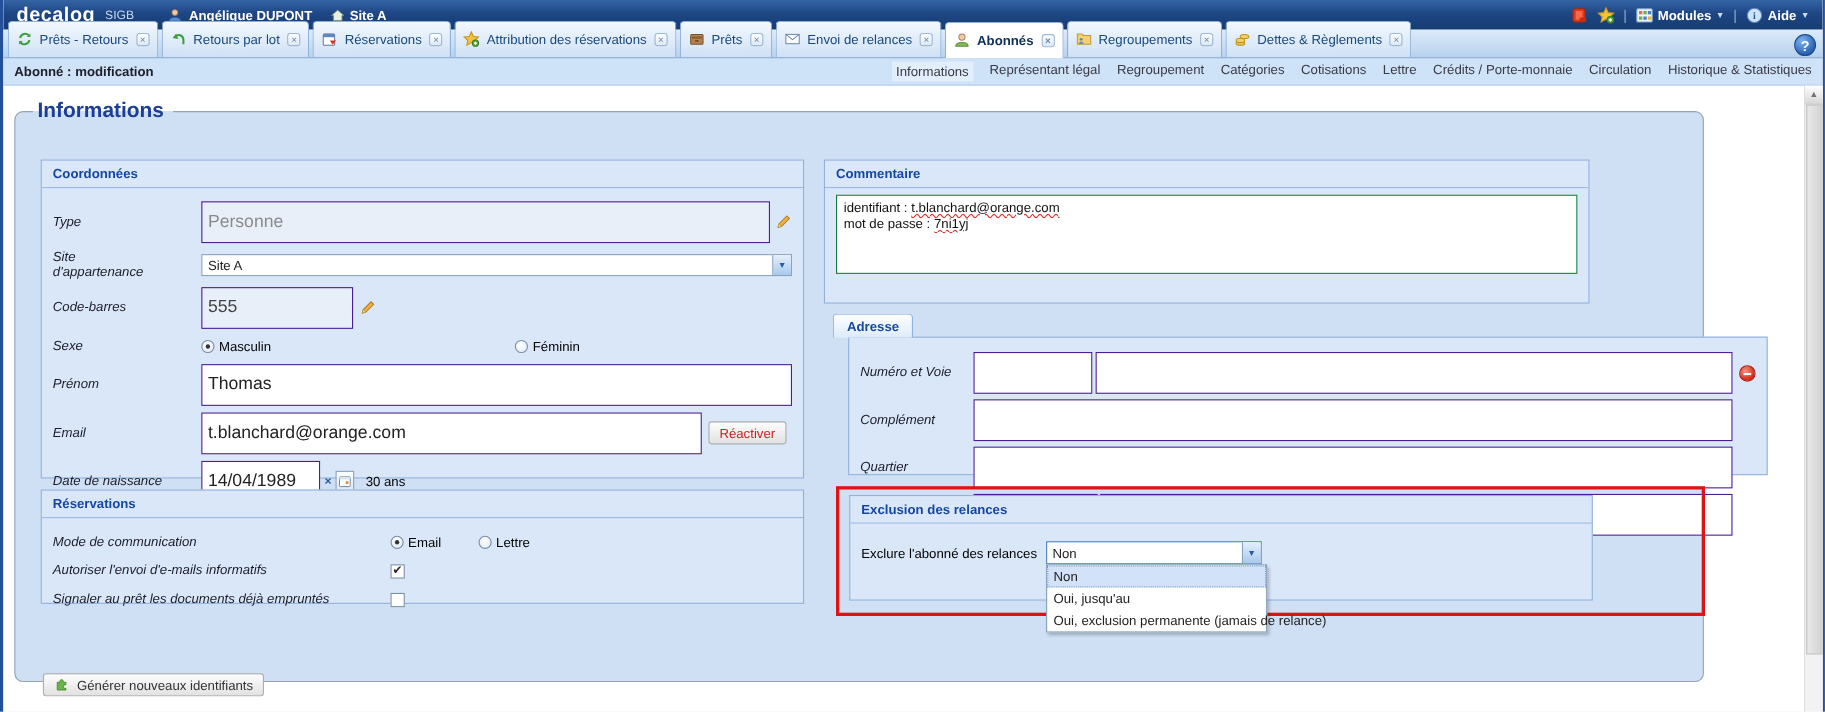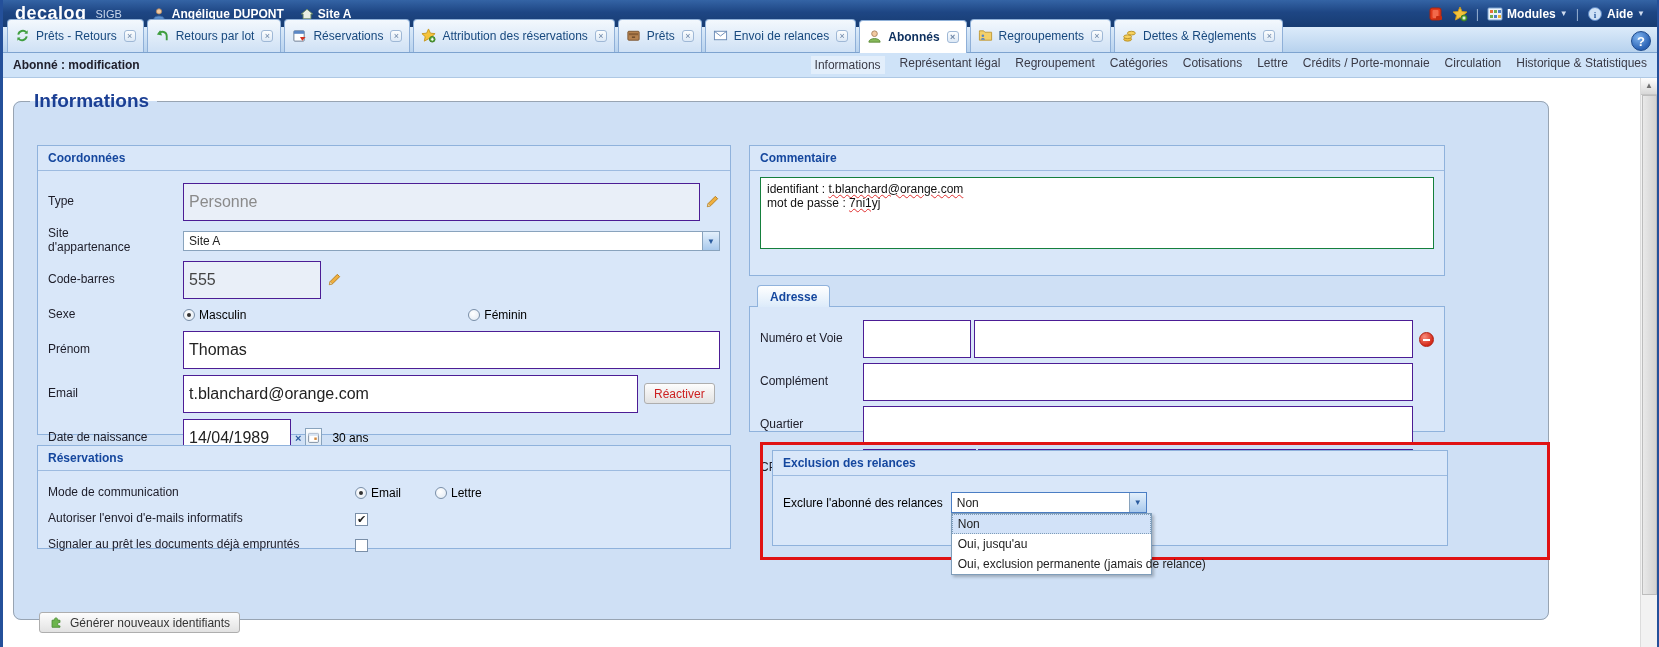--- a/index.html
+++ b/index.html
@@ -58,21 +58,21 @@
 .content { position:relative; height:569px; background:#fff; }
 .panel {
   position:absolute; left:10px; top:12px; width:1536px; height:530px;
   border:1px solid #98a4b2; border-radius:8px; background:#cfe0f5; padding:0;
 }
 .panel-legend { font-size:19px; font-weight:bold; color:#1b3f94; margin-left:16px; padding:0 8px 0 4px; }
 .box { position:absolute; border:1px solid #8fb2dc; background:#d9e7f9; }
 .box-title { height:25px; line-height:25px; padding:0 10px; font-weight:bold; color:#15479e; border-bottom:1px solid #9dbbe0; }
 .box-body { padding:6px 10px; }
 .frow { display:flex; align-items:center; margin:6px 0; min-height:20px; }
-.flabel { width:100px; flex:none; margin-right:35px; color:#1c1c28; line-height:1.15; }
+.flabel { width:100px; flex:none; margin-right:35px; color:#1c1c28; line-height:1.15;font-style:italic; }
 .inp {
   height:20px; border:1px solid #4c1d95; background:#fff; padding:18px 5px;
   font-family:"Liberation Sans",sans-serif; font-size:16px; color:#222; width:100%;
 }
 .inp:disabled, .inp.ro { background:#e9eff8; color:#8a8a8a; }
 .inp.dark-ro { background:#e9eff8; color:#444; }
 .inp.bold { font-weight:bold; }
 .sel { display:flex; flex:1; height:20px; border:1px solid #89a3bd; background:#fff; align-items:center; }
 .sel-text { flex:1; padding:0 5px; color:#222; }
 .sel-arrow {
@@ -382,21 +382,21 @@
     <div class="box-title">Commentaire</div>
     <div class="box-body">
       <div class="txtarea">
         <div><span>identifiant : </span><span class="wavy">t.blanchard@orange.com</span></div>
         <div><span>mot de passe : </span><span class="wavy">7ni1yj</span></div>
       </div>
     </div>
   </div>
 
   <div class="addr-tab" style="left:743px; top:173px;">Adresse</div>
-  <div class="box addr-box" style="left:735px; top:194px; width:696px; height:126px;">
+  <div class="box addr-box" style="left:757px; top:194px; width:836px; height:126px;">
     <div class="box-body" style="padding-top:8px;">
       <div class="frow">
         <span class="flabel">Numéro et Voie</span>
         <input class="inp" style="width: 108px; flex: 0 0 auto; margin-right: 3px;" value="">
         <input class="inp" value="" style="">
         <span class="minus-circle"></span>
       </div>
       <div class="frow">
         <span class="flabel">Complément</span>
         <input class="inp" style="margin-right: 21px;" value="">

